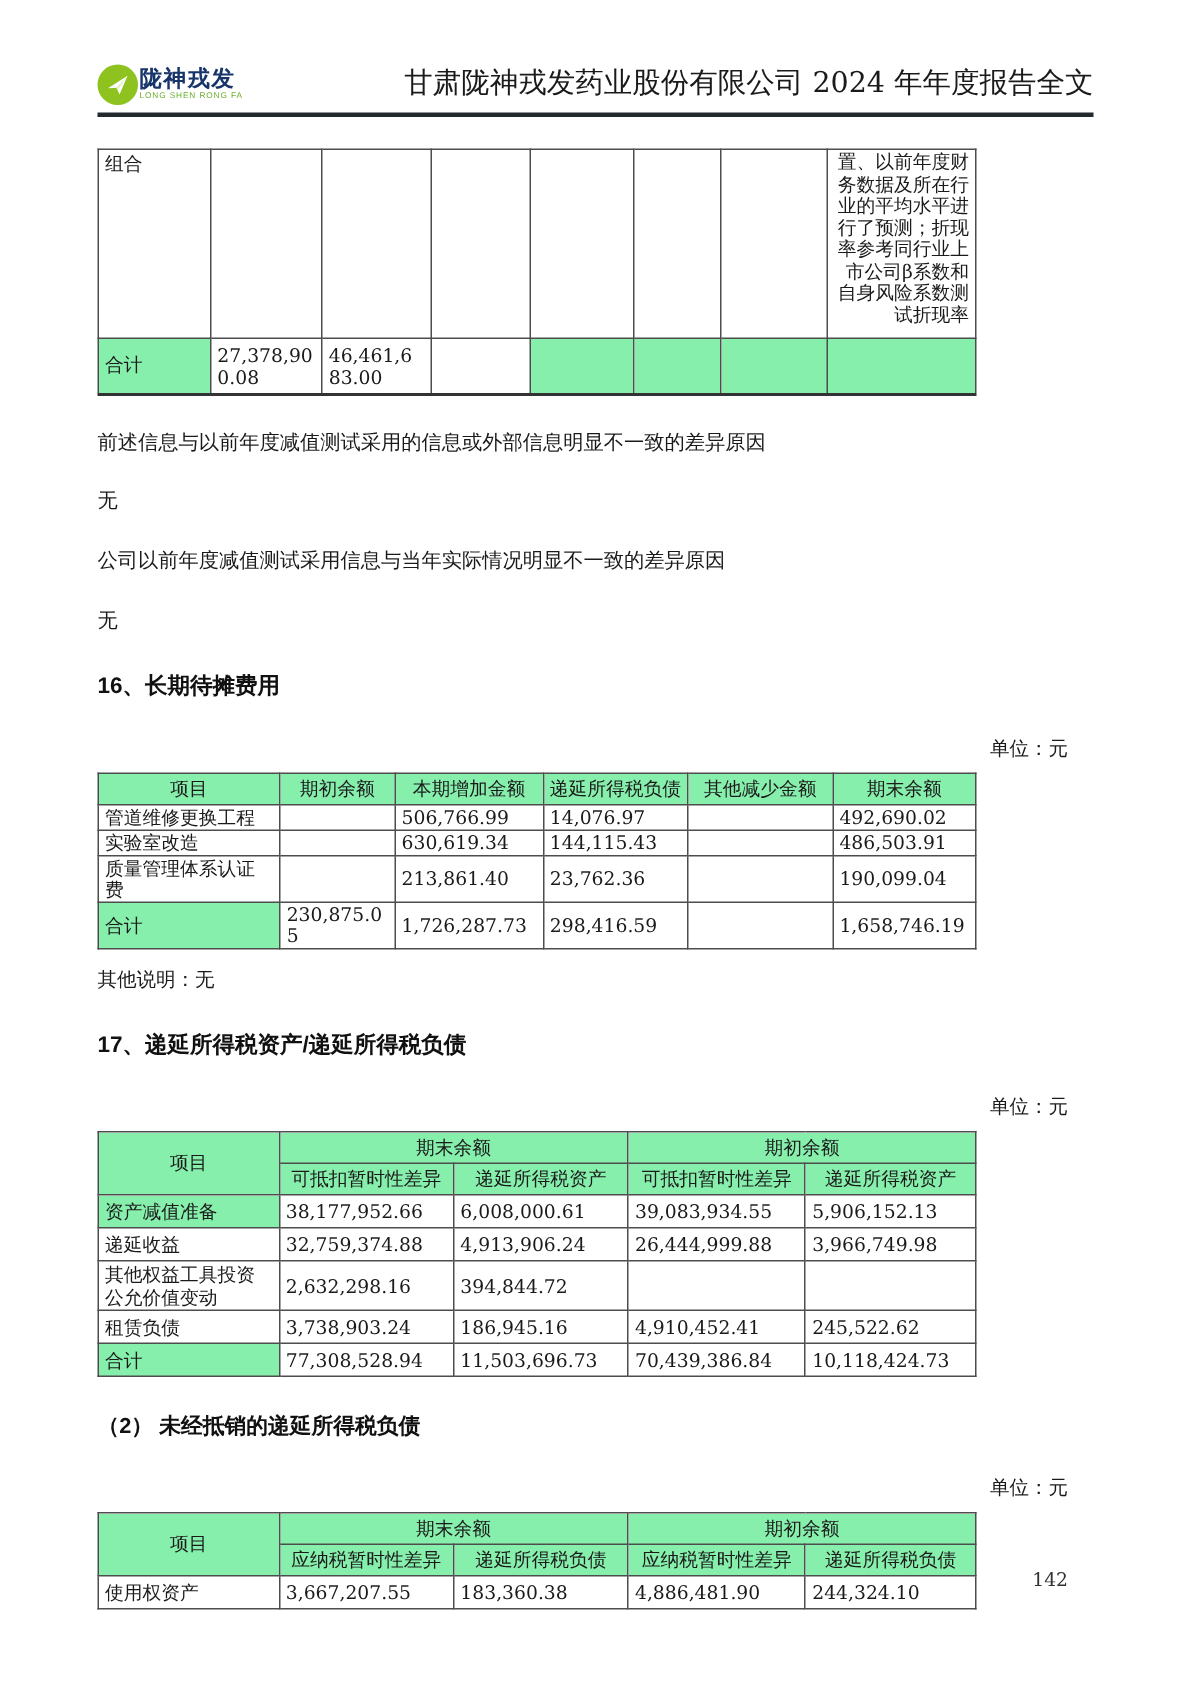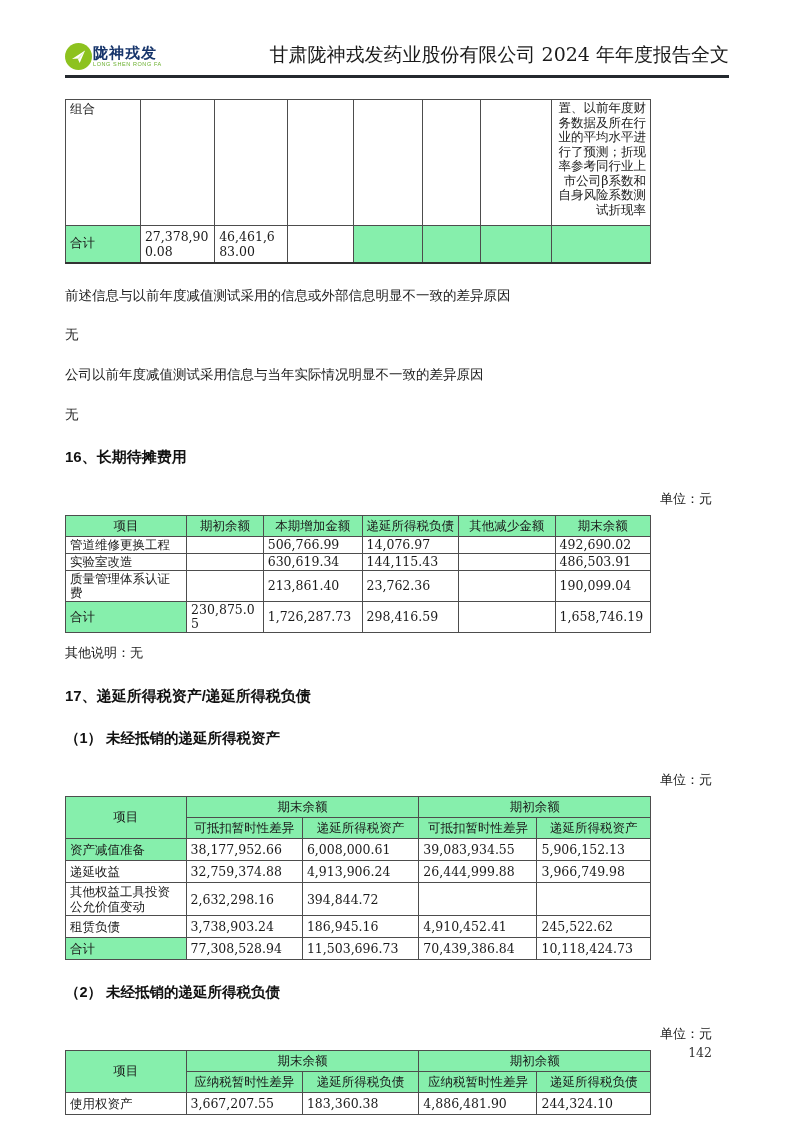--- a/index.html
+++ b/index.html
@@ -171,21 +171,20 @@
       <td class="num">1,726,287.73</td>
       <td class="num">298,416.59</td>
       <td class="num"></td>
       <td class="num">1,658,746.19</td>
     </tr>
   </tbody>
     </table>
   <p class="note">其他说明：无</p>
 
   <h3 class="h-num">17、递延所得税资产/递延所得税负债</h3>
-  <h4 class="h-sub">（1） 未经抵销的递延所得税资产</h4>
   <div class="unit">单位：元</div>
 
   <table class="t17">
     <colgroup>
       <col style="width:20.6%">
         <col style="width:19.9%">
         <col style="width:19.9%">
       <col style="width:20.2%">
         <col style="width:19.4%">
     </colgroup>

